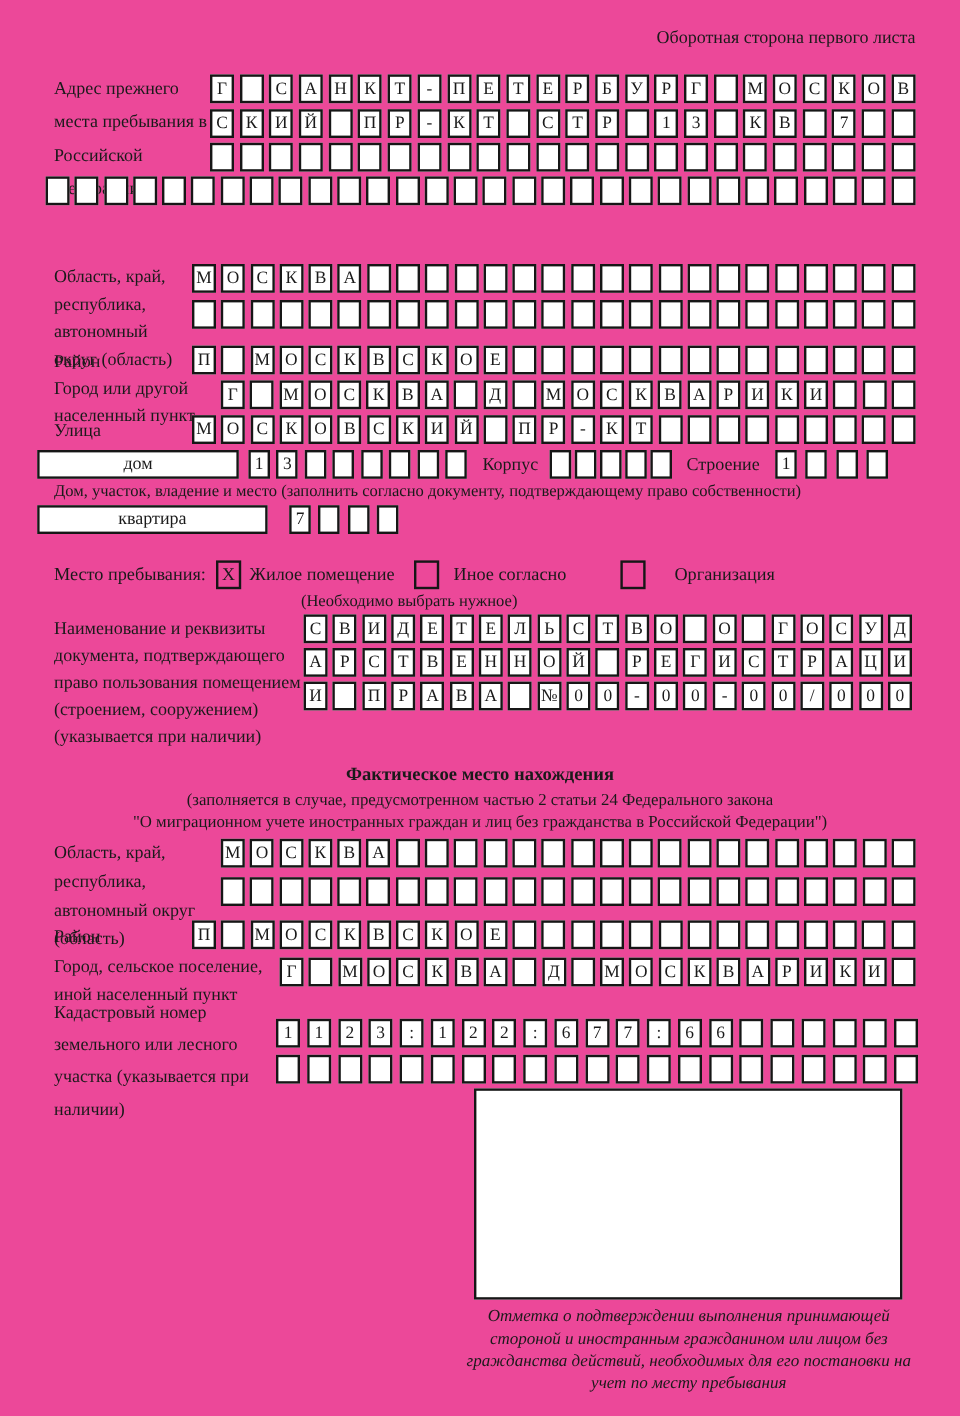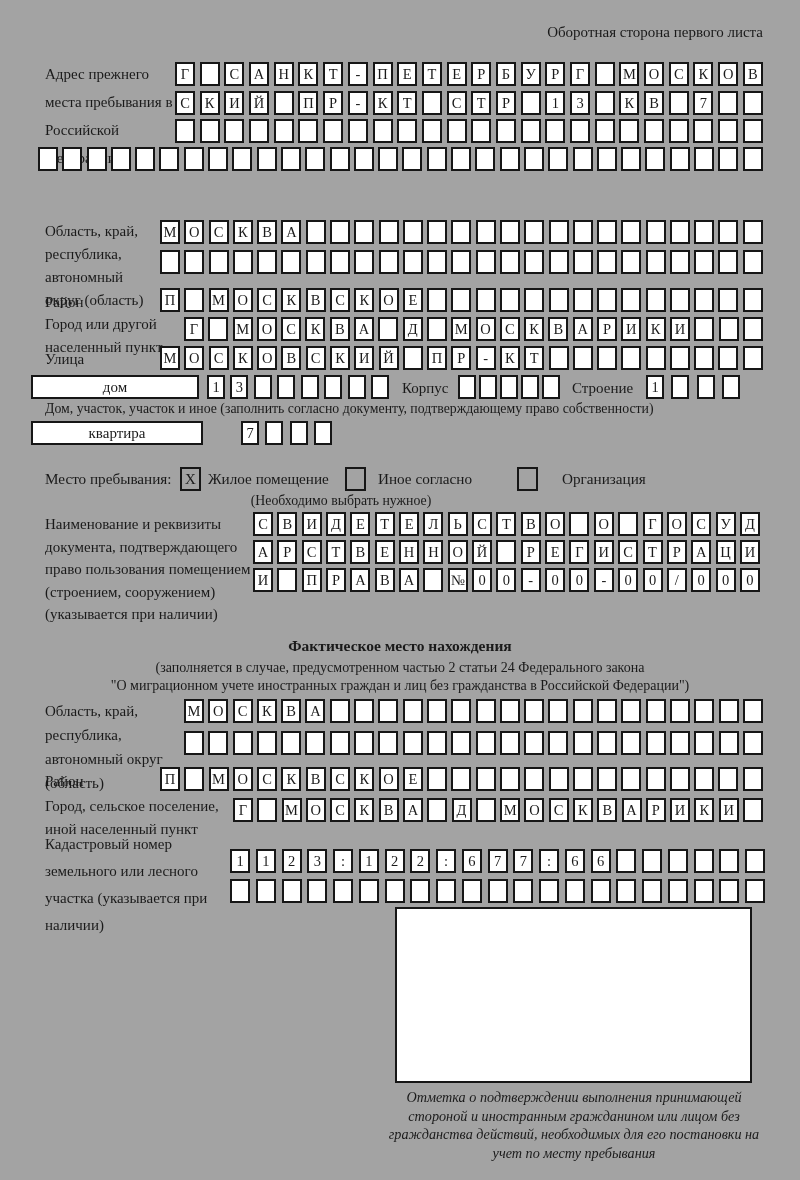--- a/index.html
+++ b/index.html
@@ -1,16 +1,16 @@
 <!DOCTYPE html>
 <html><head>
 <meta charset="utf-8">
 <style>
   html,body{margin:0;padding:0;background:#fff;}
-  .page{position:relative;width:800px;height:1180px;background:#a3a3a3;color:#1a1a1a;
+  .page{position:relative;width:800px;height:1180px;background:#ec4899;color:#1a1a1a;
         font-family:"Liberation Serif",serif;overflow:hidden;}
   .abs{position:absolute;}
   .lbl{font-size:15px;line-height:23px;}
   .lbl28{font-size:15px;line-height:28px;}
   .note{font-size:13.8px;text-align:center;width:800px;left:0;}
   .title{font-weight:bold;font-size:16px;text-align:center;width:800px;left:0;}
   .cellrow{position:absolute;display:flex;justify-content:space-between;}
   .cell{box-sizing:border-box;width:20px;height:24px;border:2px solid #161616;background:#fff;
         display:flex;align-items:center;justify-content:center;font-size:14.5px;}
   .cell.sm{width:18px;}
@@ -303,23 +303,23 @@
       <div class="cell sm"></div>
       <div class="cell sm"></div>
     </div>
   <div class="abs lbl" style="left:572px;top:377px;">Строение</div>
   <div class="cellrow" style="left:646px;top:375px;width:94px;">
       <div class="cell sm">1</div>
       <div class="cell sm"></div>
       <div class="cell sm"></div>
       <div class="cell sm"></div>
     </div>
-  <div class="abs" style="left:45px;top:401px;font-size:13.8px;">Дом, участок, участок и иное (заполнить согласно документу, подтверждающему право собственности)</div>
-
-  <div class="abs wbox" style="left:31px;top:421px;width:172px;font-family:Liberation Serif, serif;">квартира</div>
+  <div class="abs" style="left:45px;top:401px;font-size:13.8px;">Дом, участок, владение и место (заполнить согласно документу, подтверждающему право собственности)</div>
+
+  <div class="abs wbox" style="left:31px;top:421px;width:192px;font-family:Liberation Serif, serif;">квартира</div>
   <div class="cellrow" style="left:241px;top:421px;width:91px;">
       <div class="cell sm">7</div>
       <div class="cell sm"></div>
       <div class="cell sm"></div>
       <div class="cell sm"></div>
     </div>
 
   <div class="abs stay-lbl" style="left:45px;top:470px;">Место пребывания:</div>
   <div class="abs chk" style="left:180px;top:467px;">X</div>
   <div class="abs stay-lbl" style="left:208px;top:470px;">Жилое помещение</div>

